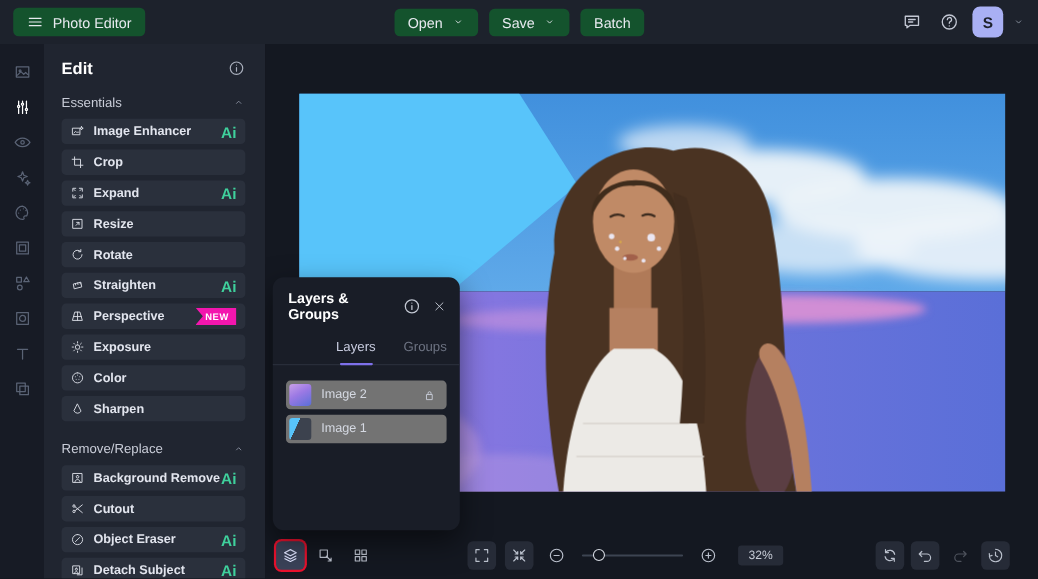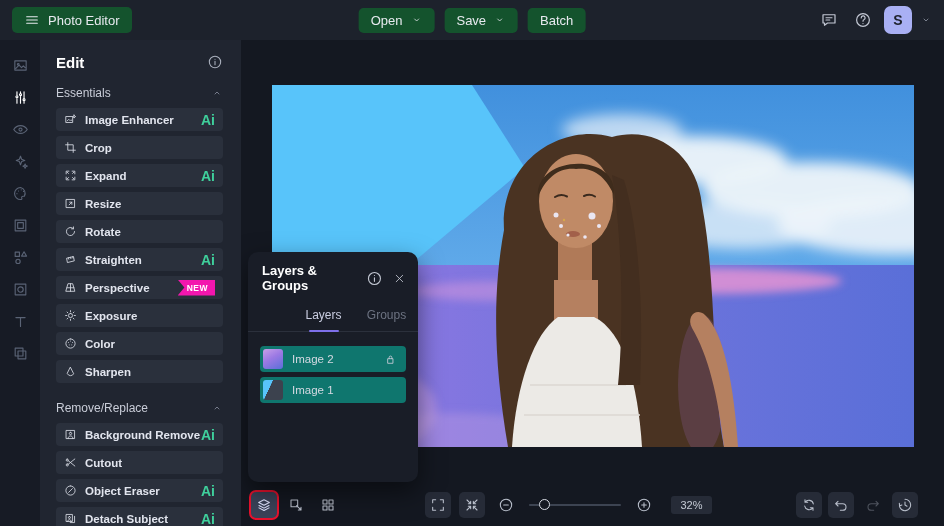--- a/index.html
+++ b/index.html
@@ -60,21 +60,21 @@
   .lp-title { font-size:13px; font-weight:bold; color:#fff; }
   .lp-head .icon { color:#c2c7d2; cursor:pointer; }
   .lp-head .info { margin-left:auto; width:17px; height:17px; }
   .lp-head .close { margin-left:10px; width:13px; height:13px; }
   .lp-tabs { display:flex; border-bottom:1px solid #2b303c; }
   .lp-tab { flex:1; text-align:center; padding:7px 0 9px; font-size:12px; color:#6d7382; cursor:pointer; position:relative; }
   .lp-tab.active { color:#c9cde0;margin-left:44px; }
   .lp-tab.active::after { content:""; position:absolute; left:50%; bottom:-1px; transform:translateX(-50%);
     width:30px; height:2px; border-radius:2px; background:#7e70ea; }
   .lp-body { padding:14px 12px; }
-  .lrow { height:26px; margin-bottom:5px; background:#0f766e; border-radius:4px; display:flex;
+  .lrow { height:26px; margin-bottom:5px; background:#737373; border-radius:4px; display:flex;
     align-items:center; padding:0 9px 0 3px; cursor:pointer; }
   .lthumb { width:20px; height:20px; border-radius:3px; margin-right:9px; flex:none; }
   .lthumb.t2 { background:linear-gradient(150deg,#c9a0e8 0%,#9b79e4 45%,#5a6fd8 100%); }
   .lthumb.t1 { background:linear-gradient(115deg,#58c4fa 34%,#3c424e 35%); }
   .lname { font-size:11.5px; color:#d5d9e2; }
   .lock { margin-left:auto; width:13px; height:13px; color:#c6cbd6; }
 
   
   .bottombar { position:absolute; left:0; right:16px; bottom:0; height:38px; display:flex; align-items:center; padding:0 10px 4px; }
   .bleft,.bright { display:flex; align-items:center; gap:6px; flex:none; }

